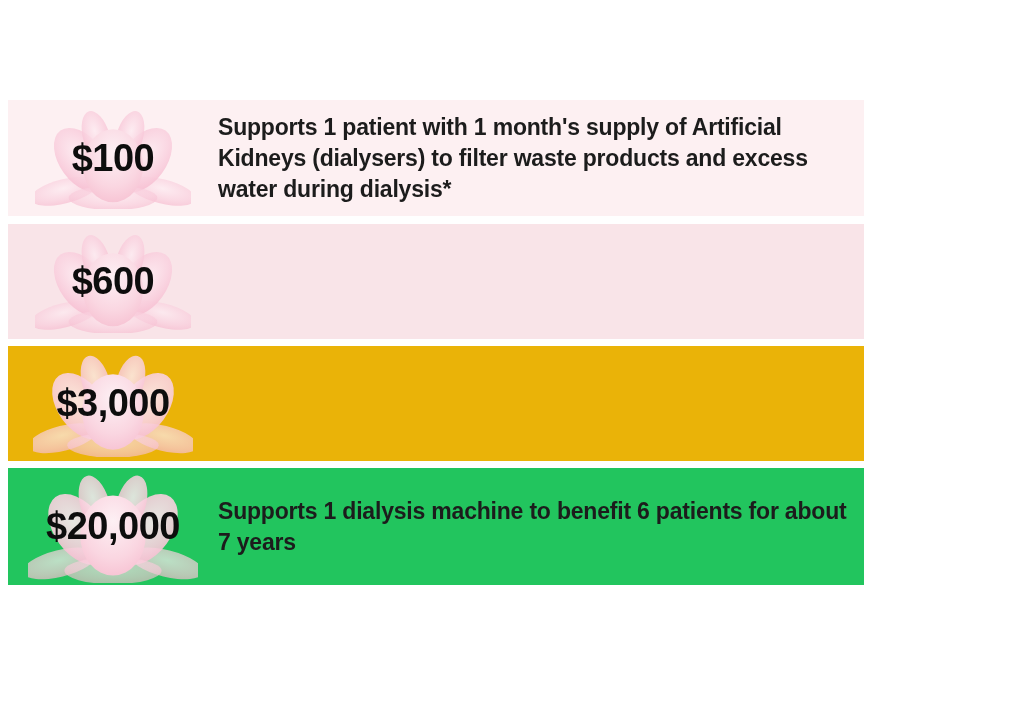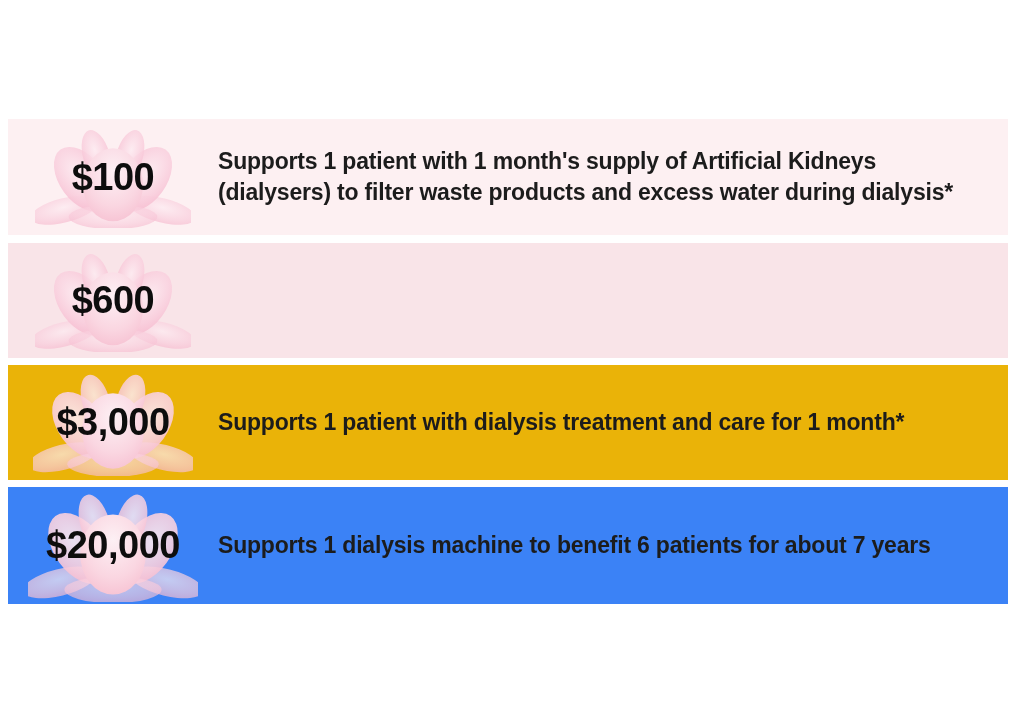--- a/index.html
+++ b/index.html
@@ -11,24 +11,23 @@
   .canvas {
     position: relative;
     width: 1024px;
     height: 714px;
     background: #ffffff;
     overflow: hidden;
   }
   .tier-row {
     position: absolute;
     left: 8px;
-    width: 1000px;
+    width: 856px;
     display: flex;
     align-items: center;
-    margin-top: 19px;
   }
   .tier-row.r0 { top: 100px; height: 116px; }
   .tier-row.r1 { top: 224px; height: 115px; }
   .tier-row.r2 { top: 346px; height: 115px; }
   .tier-row.r3 { top: 468px; height: 117px; }
   .amount-zone {
     position: relative;
     flex: none;
     width: 210px;
     height: 100%;
@@ -118,24 +117,23 @@
     </div>
   </div>
 
   <div class="tier-row r2" style="background-color: #eab308;">
     <div class="amount-zone">
       <svg class="lotus-svg" width="160" height="106" viewBox="0 0 140 92">
           <use href="#lotusShape"></use>
         </svg>
       <div class="amount">$3,000</div>
     </div>
-    <div class="description">Supports 1 patient with dialysis treatment and care for 1 month*</div>
   </div>
 
-  <div class="tier-row r3" style="background-color: #3b82f6;">
+  <div class="tier-row r3" style="background-color: #22c55e;">
     <div class="amount-zone">
       <svg class="lotus-svg" width="170" height="112" viewBox="0 0 140 92">
           <use href="#lotusShape"></use>
         </svg>
       <div class="amount">$20,000</div>
     </div>
     <div class="description">Supports 1 dialysis machine to benefit 6 patients for about 7 years</div>
   </div>
 
 </div>

